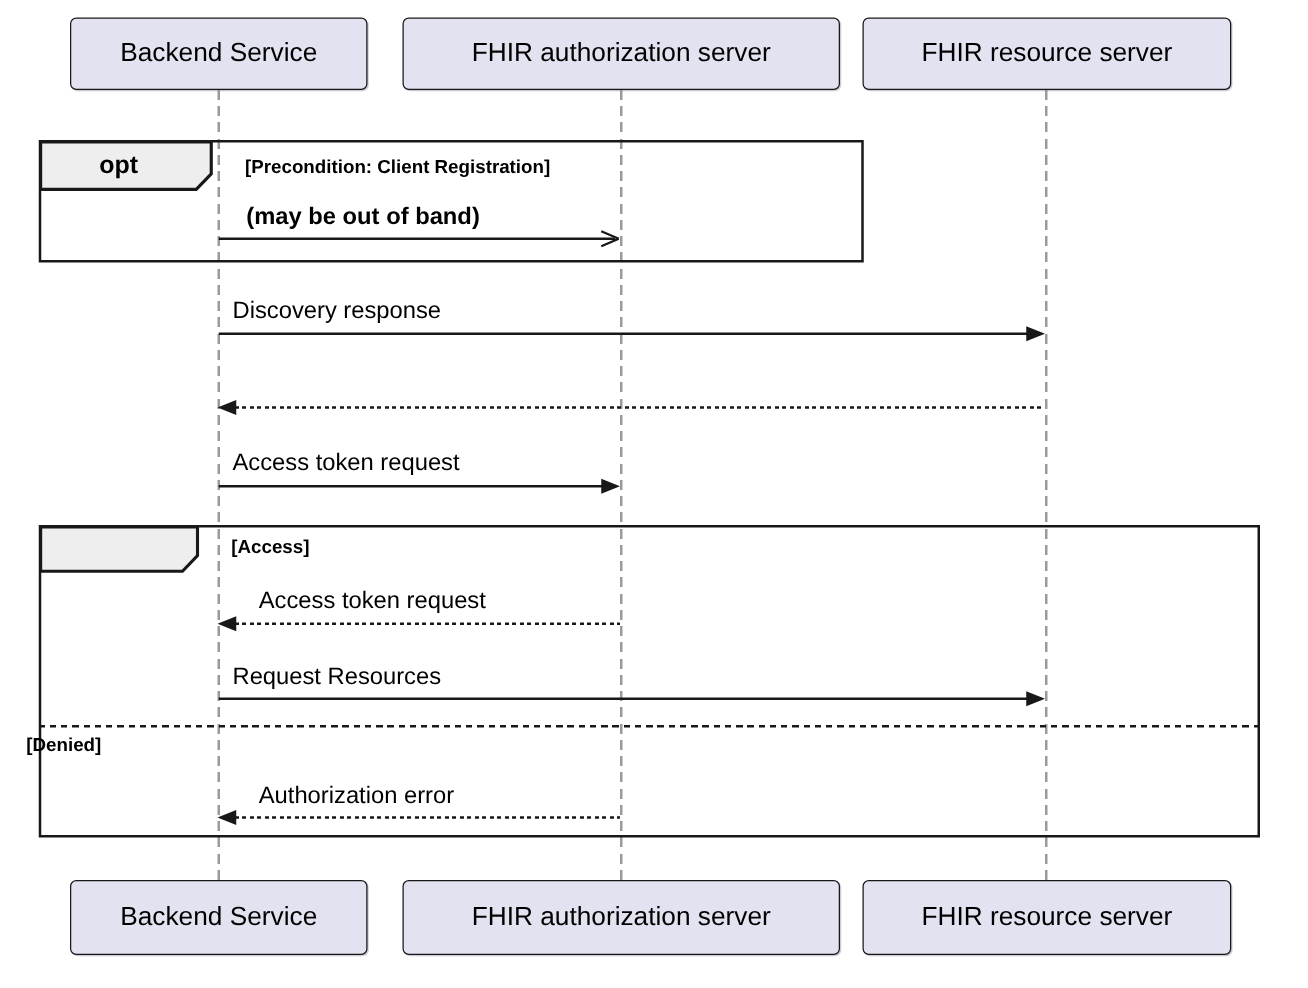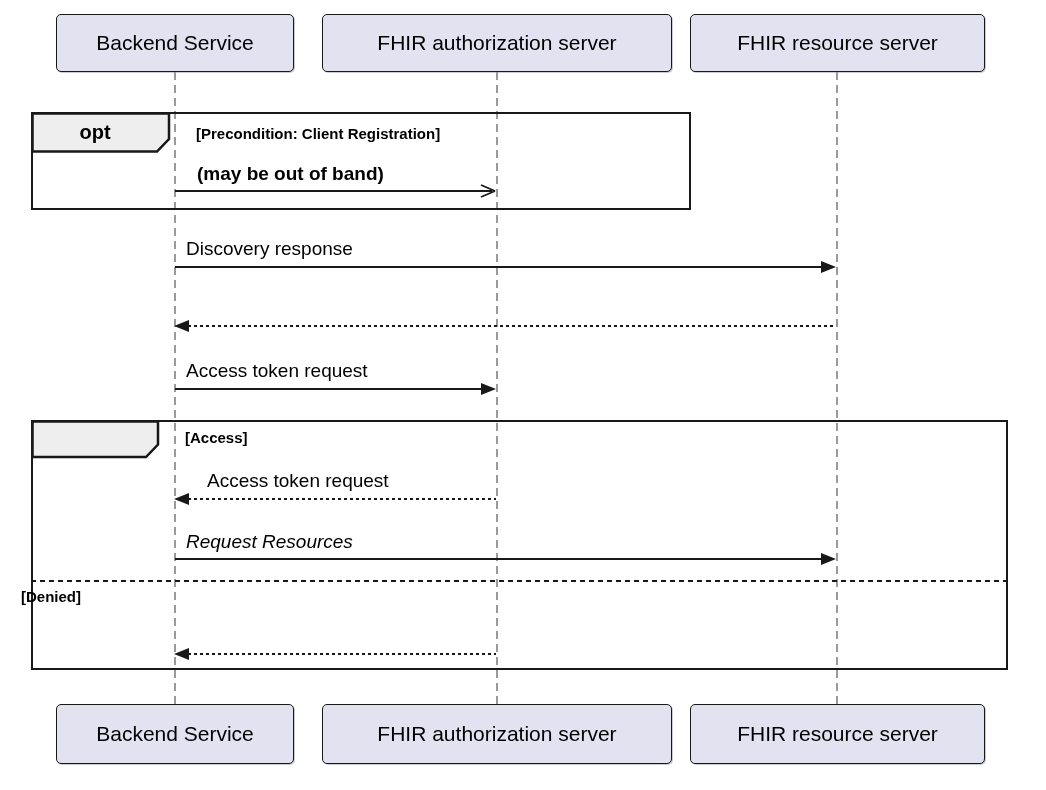--- a/index.html
+++ b/index.html
@@ -119,27 +119,28 @@
   <div class="frag" style="left:31px;top:420px;width:977px;height:250px;"></div>
   <svg class="frag-label-svg" style="left:31px;top:420px;" width="132" height="40">
     <polygon points="1.5,1.5 127,1.5 127,24.5 115,37 1.5,37" fill="#EEEEEE" stroke="#181818" stroke-width="2.5"></polygon>
   </svg>
   <div class="guard" style="left:185px;top:429px;">[Access]</div>
 
   <div class="msg" style="left:207px;top:470px;">Access token request</div>
   <div class="line-dotted" style="left:188px;top:498px;width:308px;"></div>
   <div class="arr-l" style="left:174px;top:493px;"></div>
 
-  <div class="msg" style="left:186px;top:531px;font-style:italic;">Request Resources</div>
+  <div class="msg" style="left:186px;top:531px;">Request Resources</div>
   <div class="line-solid" style="left:175px;top:558px;width:648px;"></div>
   <div class="arr-r" style="left:821px;top:553px;"></div>
 
   <div class="divider" style="left:31px;top:580px;width:977px;"></div>
   <div class="guard" style="left:21px;top:588px;">[Denied]</div>
 
+  <div class="msg" style="left:207px;top:626px;">Authorization error</div>
   <div class="line-dotted" style="left:188px;top:653px;width:308px;"></div>
   <div class="arr-l" style="left:174px;top:648px;"></div>
 
   <div class="pbox" style="left:56px;top:704px;width:238px;height:60px;">
     <span>Backend Service</span>
   </div>
   <div class="pbox" style="left:322px;top:704px;width:350px;height:60px;">
     <span>FHIR authorization server</span>
   </div>
   <div class="pbox" style="left:690px;top:704px;width:295px;height:60px;">

